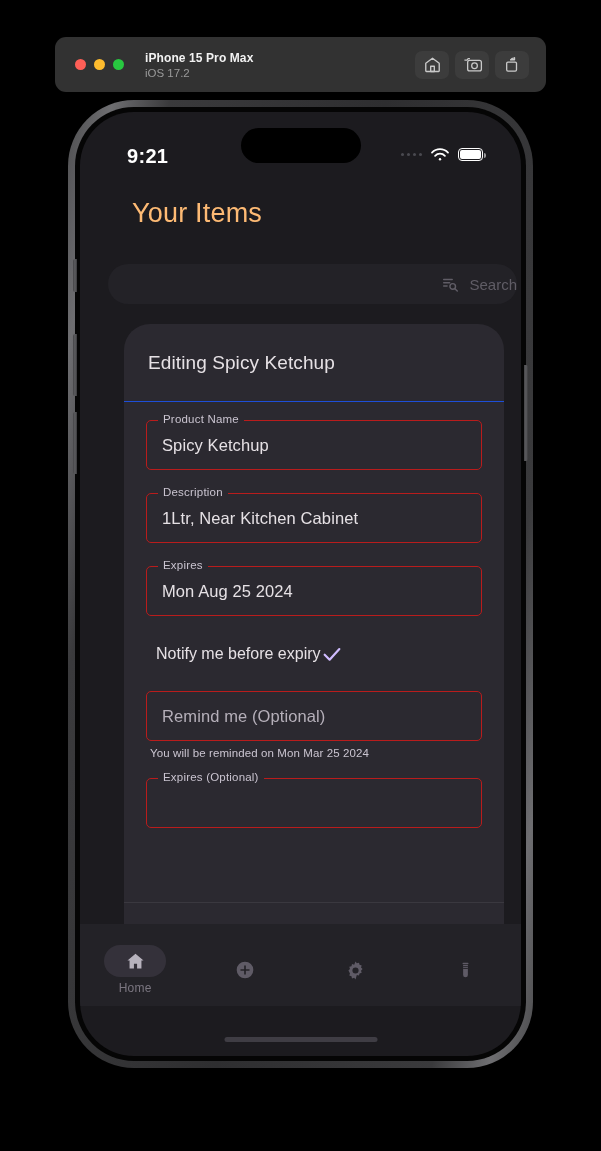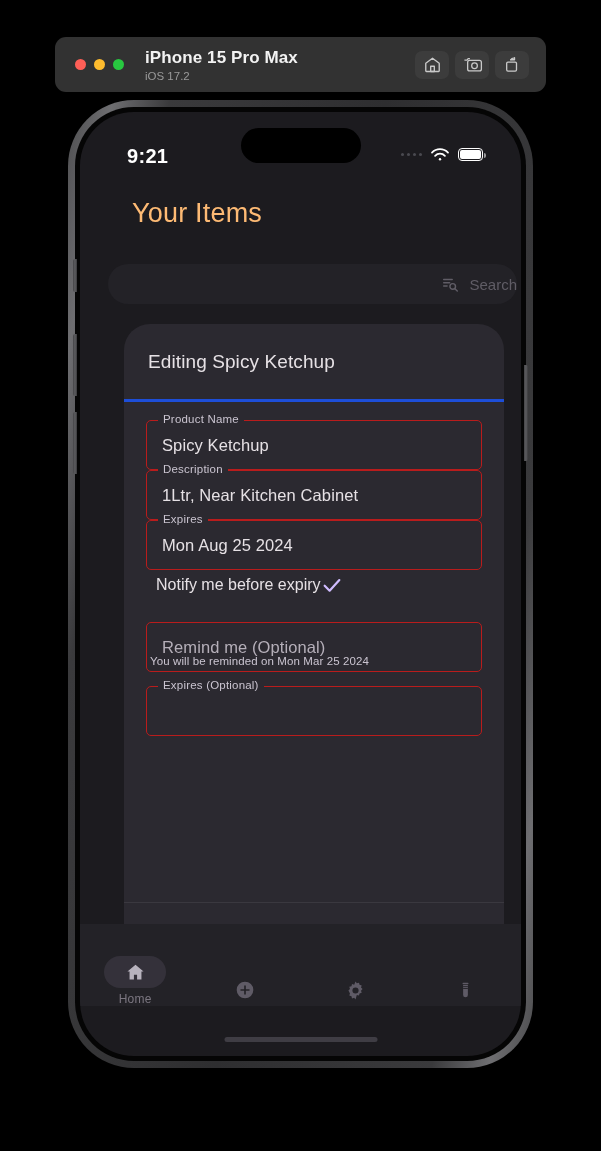--- a/index.html
+++ b/index.html
@@ -16,21 +16,21 @@
     position: absolute; left: 55px; top: 37px; width: 491px; height: 55px;
     background: #323232; border-radius: 11px;
     display: flex; align-items: center;
   }
   .traffic { display: flex; gap: 8px; margin-left: 20px; }
   .dot { width: 11px; height: 11px; border-radius: 50%; }
   .dot.red { background: #ff5f57; }
   .dot.yellow { background: #febc2e; }
   .dot.green { background: #28c840; }
   .sim-labels { margin-left: 21px; display: flex; flex-direction: column; justify-content: center; }
-  .sim-device { font-size: 17px; font-weight: bold; color: #f2f2f2; letter-spacing: .1px; }
+  .sim-device { font-size: 12px; font-weight: bold; color: #f2f2f2; letter-spacing: .1px; }
   .sim-os { font-size: 11.5px; color: #9a9a9a; margin-top: 2px; }
   .sim-actions { margin-left: auto; margin-right: 17px; display: flex; gap: 6px; }
   .sim-btn {
     width: 34px; height: 28px; border-radius: 7px; background: #3c3c3c;
     display: flex; align-items: center; justify-content: center;
   }
   .sim-btn svg { display: block; }
 
   
   .phone-frame {
@@ -96,29 +96,29 @@
   }
   .search-bar .lbl { font-size: 15px; color: #605d66; }
 
   
   .card {
     position: absolute; left: 44px; top: 212px; width: 380px; height: 678px;
     background: #2b2930; border-radius: 26px; overflow: hidden;
   }
   .card-header {
     height: 78px; display: flex; align-items: center;
-    padding: 11px 24px; border-bottom: 3px solid #1d4ed8;
+    padding: 11px 24px; border-bottom: 1px solid #1d4ed8;
   }
   .card-title { font-size: 19px; color: #e6e1e5; letter-spacing: .1px; }
   .card-body {
     position: relative; height: 500px; overflow: hidden; padding: 18px 22px 0 22px;
   }
 
   
-  .field { position: relative; }
+  .field { position: relative; margin-bottom: 23px; }
   .field .box {
     height: 50px; border: 1px solid #b91c1c; border-radius: 5px;
     display: flex; align-items: center; padding: 17px 15px;
   }
   .field .legend {
     position: absolute; top: -7px; left: 12px; padding: 0 5px;
     background: #2b2930; font-size: 11.5px; color: #cac4d0; letter-spacing: .2px;
   }
   .field .value { font-size: 16.5px; color: #e6e1e5; letter-spacing: .1px; }
   .field .value.placeholder { color: #b5afb9; }
@@ -152,21 +152,21 @@
     font-size: 15px; font-weight: bold; letter-spacing: .1px;
   }
   .btn-text {
     height: 40px; display: flex; align-items: center; padding: 0 8px;
     color: #e6e1e5; font-size: 15px; font-weight: bold; letter-spacing: .1px;
   }
 
   
   .bottom-nav {
     position: absolute; left: 0; right: 0; bottom: 50px; height: 82px;
-    background: #232227; display: flex; align-items: flex-end;
+    background: #232227; display: flex; align-items: center;
   }
   .nav-item {
     flex: 1; display: flex; flex-direction: column; align-items: center;
     padding-top: 10px; gap: 4px;
   }
   .nav-pill {
     width: 62px; height: 32px; border-radius: 17px;
     display: flex; align-items: center; justify-content: center;
   }
   .nav-item.active .nav-pill { background: #34313a; }

